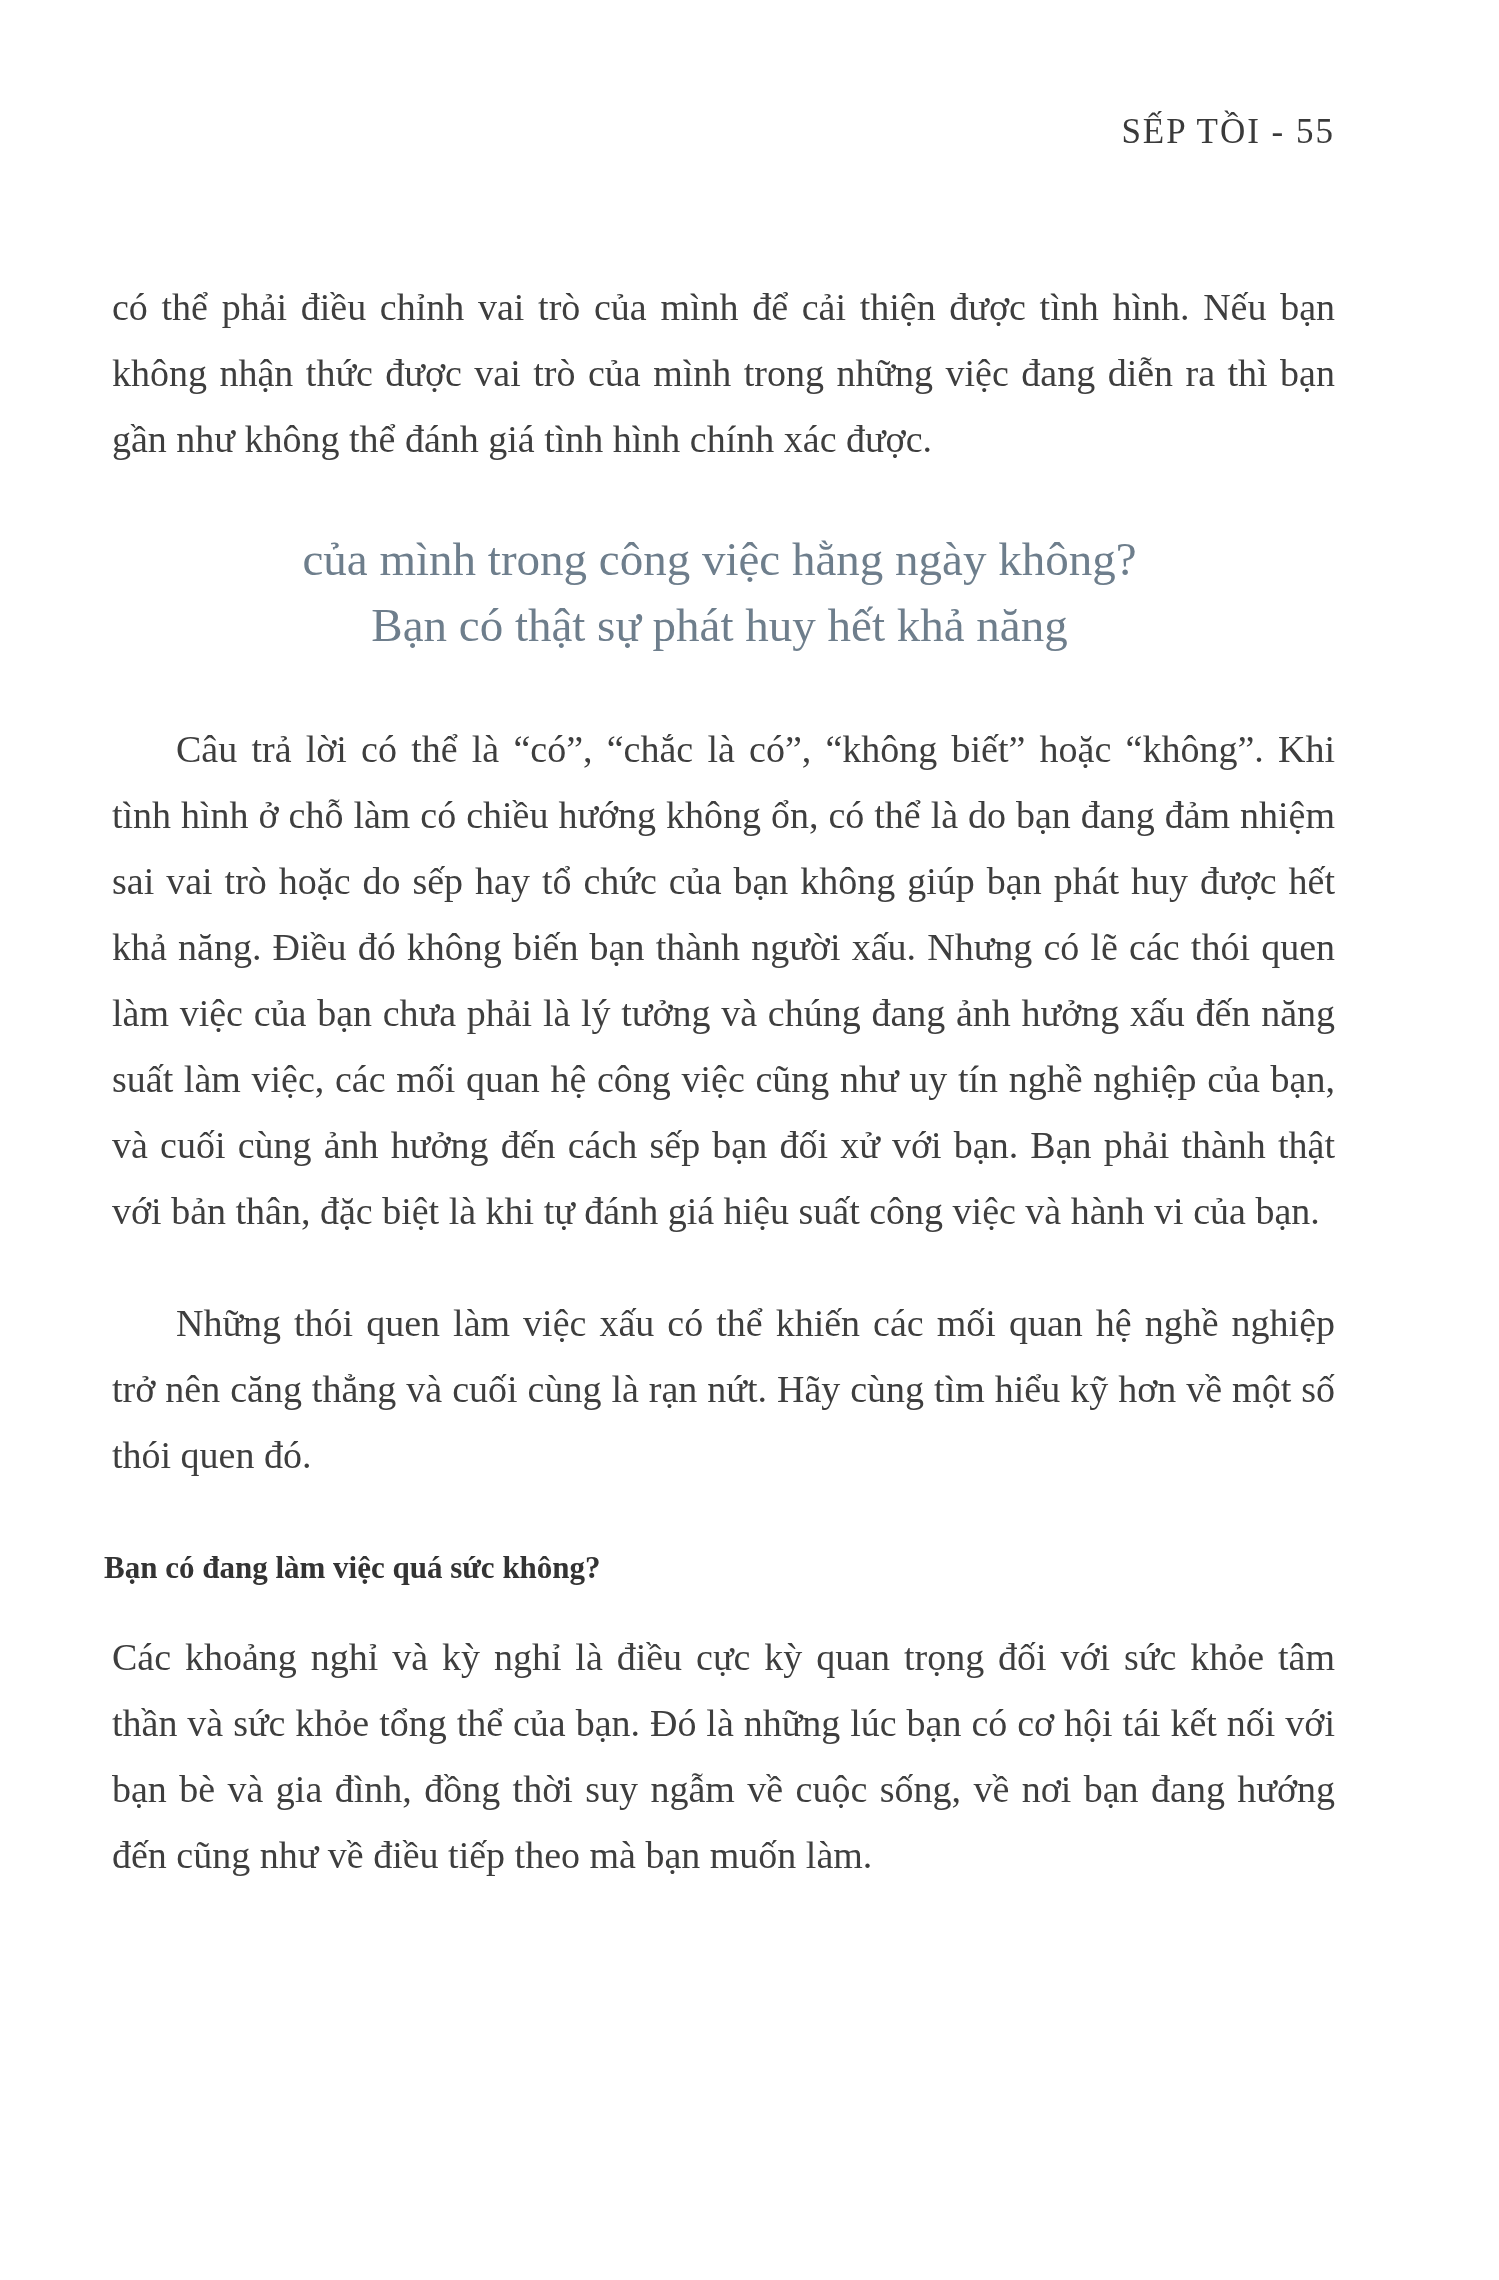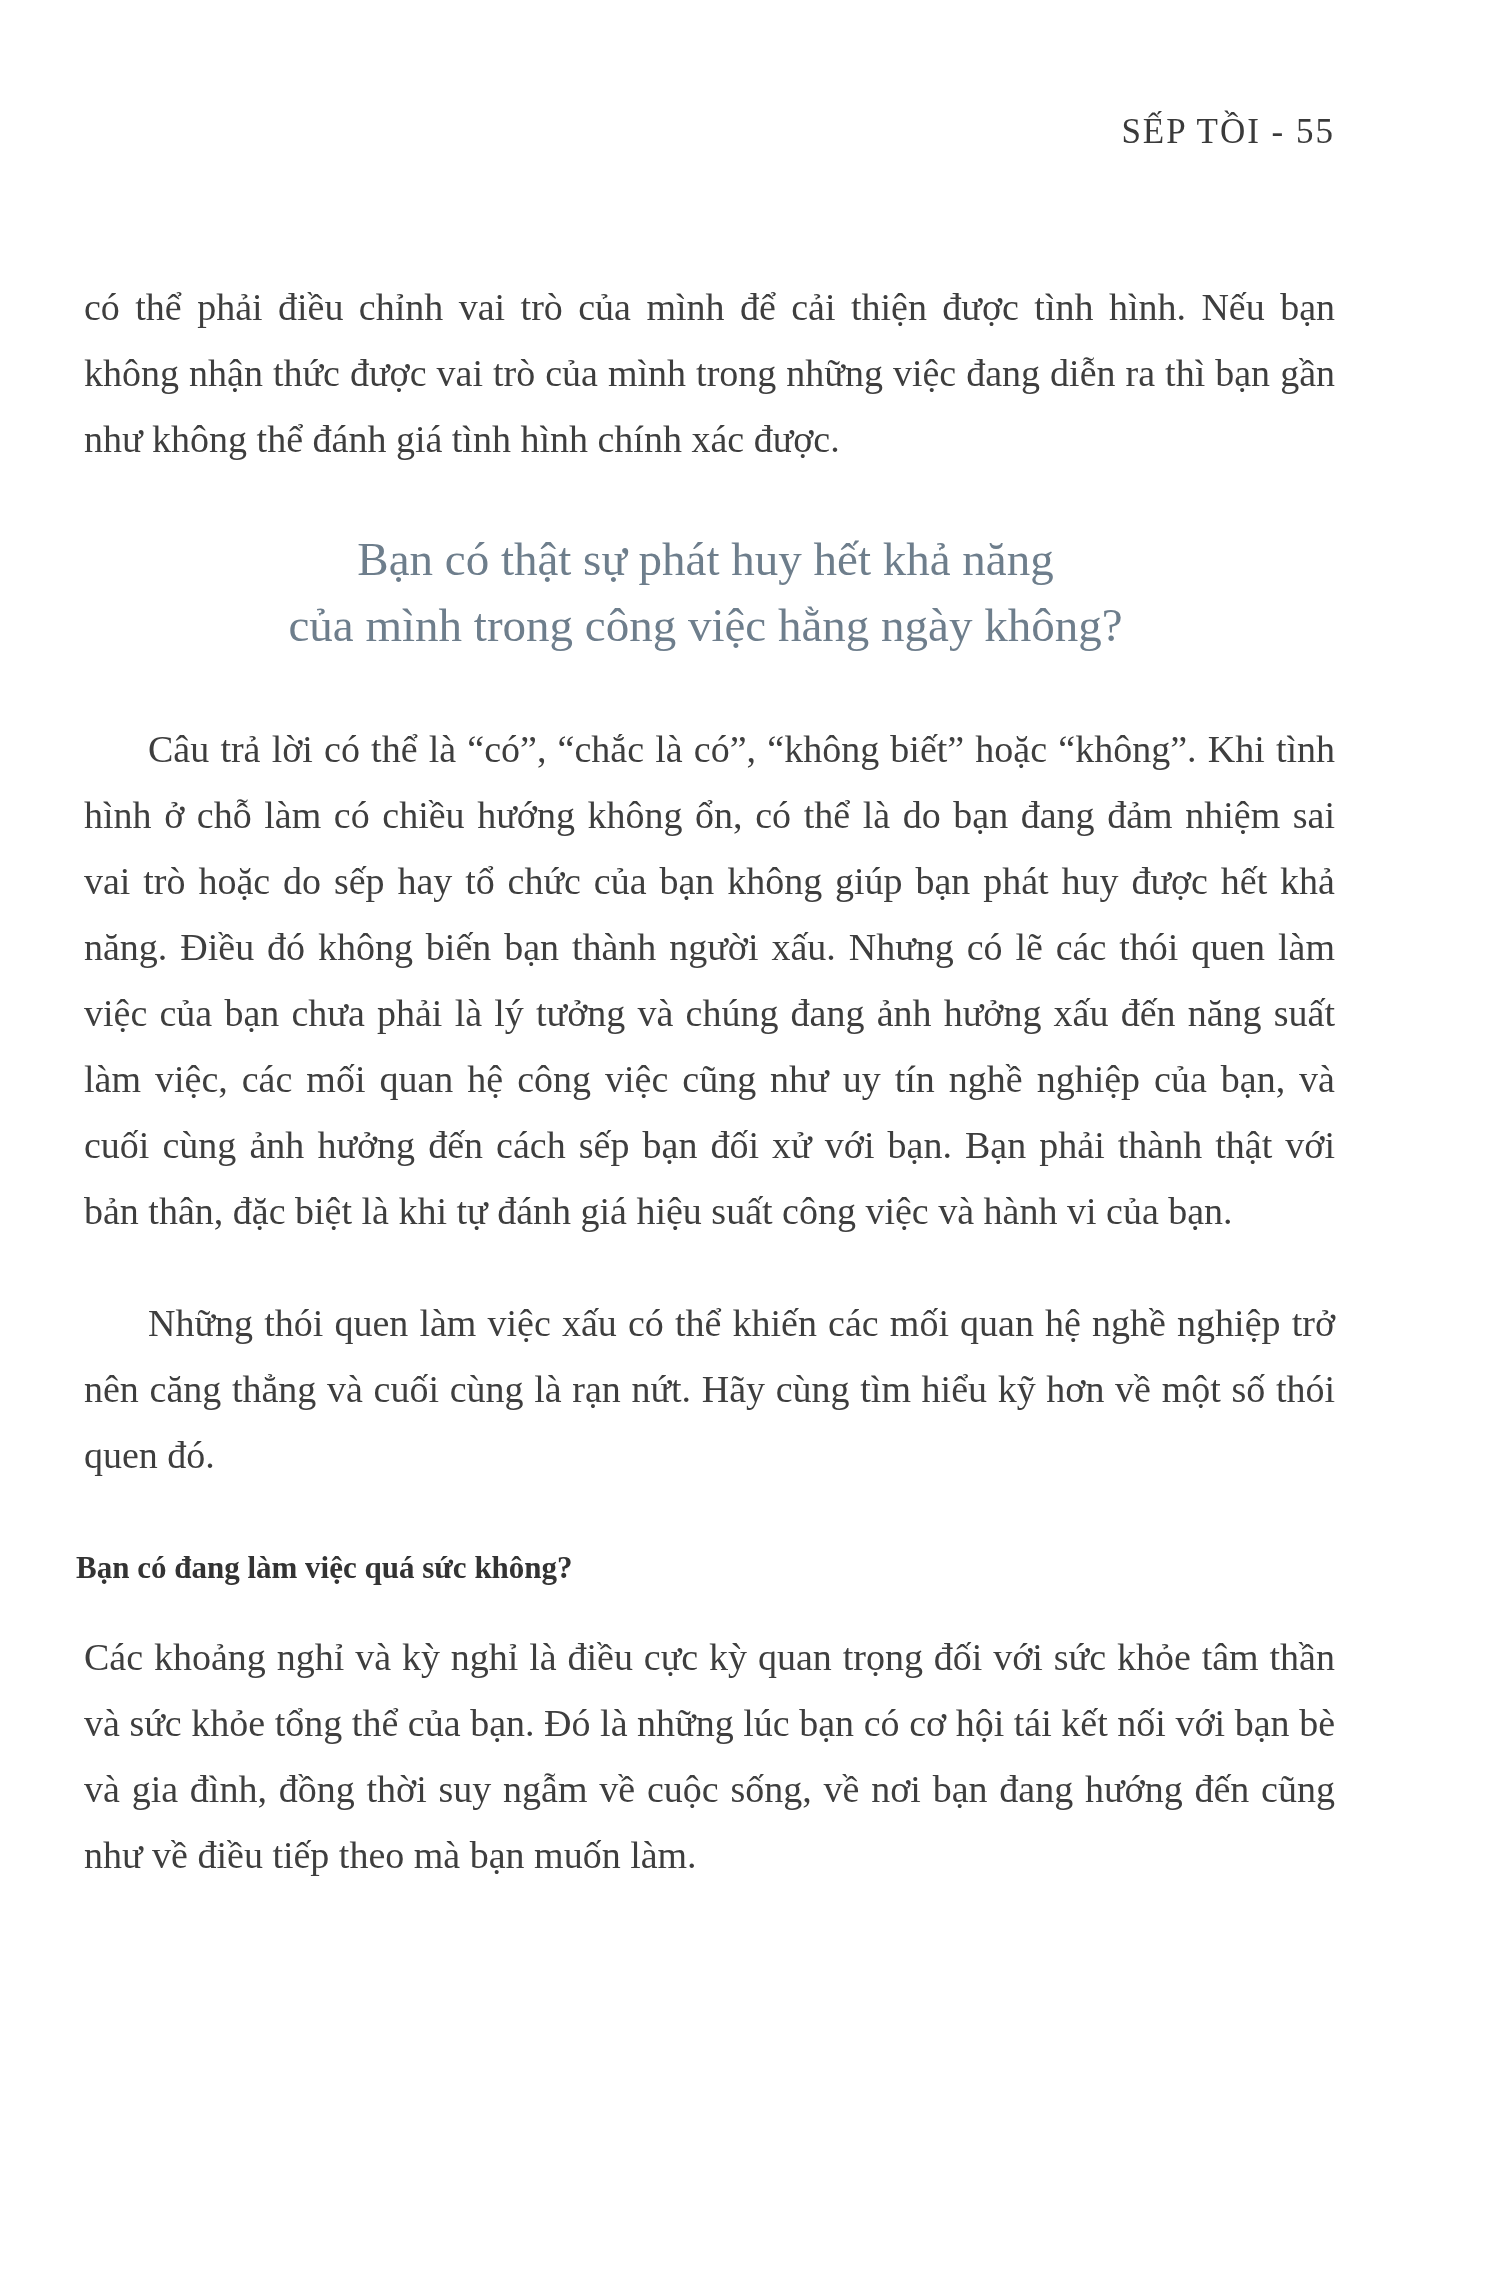--- a/index.html
+++ b/index.html
@@ -6,21 +6,21 @@
     margin: 0;
     padding: 0;
     background: #ffffff;
   }
   .page {
     position: relative;
     width: 1499px;
     height: 2280px;
     background: #ffffff;
     box-sizing: border-box;
-    padding: 112px 164px 0 76px;
+    padding: 112px 164px 0 104px;
     font-family: "Liberation Serif", serif;
     color: #3e3e3e;
     overflow: hidden;
   }
   .running-head {
     text-align: right;
     font-size: 35px;
     letter-spacing: 2px;
     color: #3a3a3a;
     margin: 0 0 122px 0;
@@ -56,22 +56,22 @@
 </head>
 <body>
 
 <div class="page">
 
   <div class="running-head">SẾP TỒI - 55</div>
 
   <p class="body">có thể phải điều chỉnh vai trò của mình để cải thiện được tình hình. Nếu bạn không nhận thức được vai trò của mình trong những việc đang diễn ra thì bạn gần như không thể đánh giá tình hình chính xác được.</p>
 
   <h2 class="section-heading">
+    <span class="line">của mình trong công việc hằng ngày không?</span>
     <span class="line">Bạn có thật sự phát huy hết khả năng</span>
-    <span class="line">của mình trong công việc hằng ngày không?</span>
   </h2>
 
   <p class="body indent">Câu trả lời có thể là “có”, “chắc là có”, “không biết” hoặc “không”. Khi tình hình ở chỗ làm có chiều hướng không ổn, có thể là do bạn đang đảm nhiệm sai vai trò hoặc do sếp hay tổ chức của bạn không giúp bạn phát huy được hết khả năng. Điều đó không biến bạn thành người xấu. Nhưng có lẽ các thói quen làm việc của bạn chưa phải là lý tưởng và chúng đang ảnh hưởng xấu đến năng suất làm việc, các mối quan hệ công việc cũng như uy tín nghề nghiệp của bạn, và cuối cùng ảnh hưởng đến cách sếp bạn đối xử với bạn. Bạn phải thành thật với bản thân, đặc biệt là khi tự đánh giá hiệu suất công việc và hành vi của bạn.</p>
 
   <p class="body indent">Những thói quen làm việc xấu có thể khiến các mối quan hệ nghề nghiệp trở nên căng thẳng và cuối cùng là rạn nứt. Hãy cùng tìm hiểu kỹ hơn về một số thói quen đó.</p>
 
   <h3 class="sub-heading">Bạn có đang làm việc quá sức không?</h3>
 
   <p class="body">Các khoảng nghỉ và kỳ nghỉ là điều cực kỳ quan trọng đối với sức khỏe tâm thần và sức khỏe tổng thể của bạn. Đó là những lúc bạn có cơ hội tái kết nối với bạn bè và gia đình, đồng thời suy ngẫm về cuộc sống, về nơi bạn đang hướng đến cũng như về điều tiếp theo mà bạn muốn làm.</p>
 

